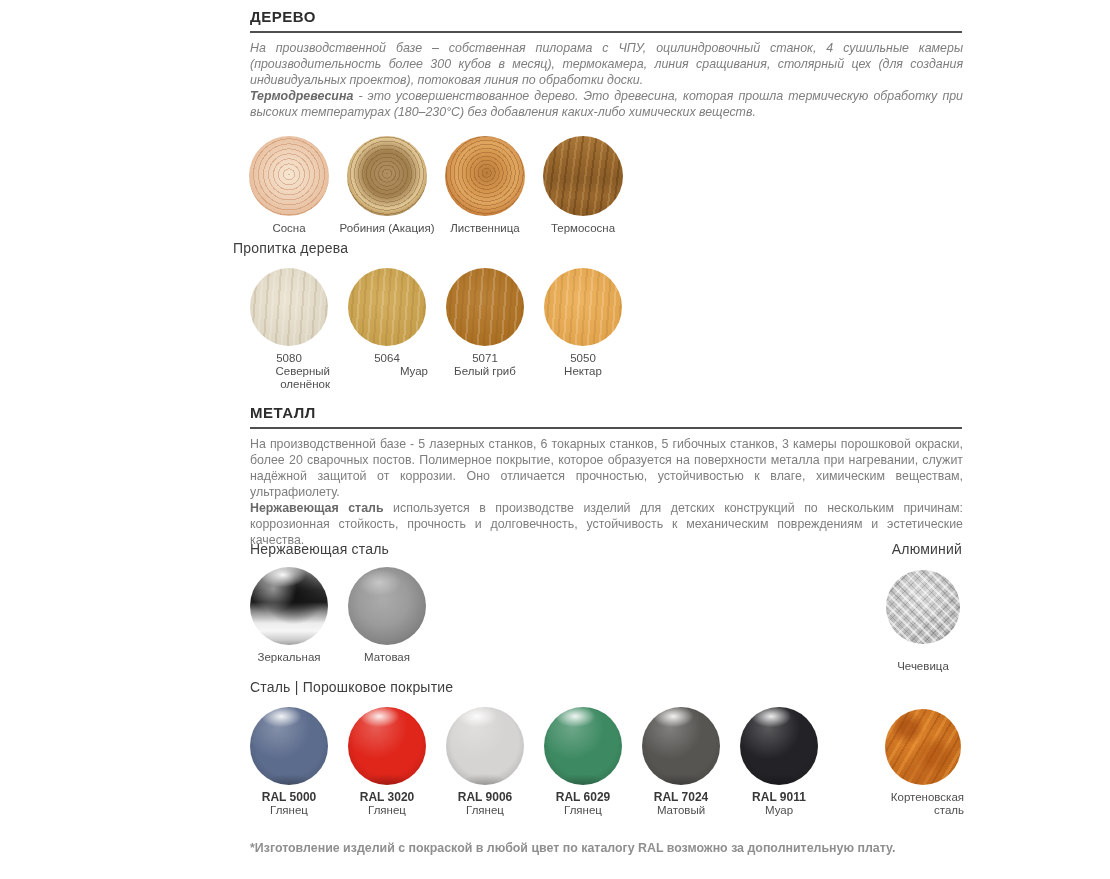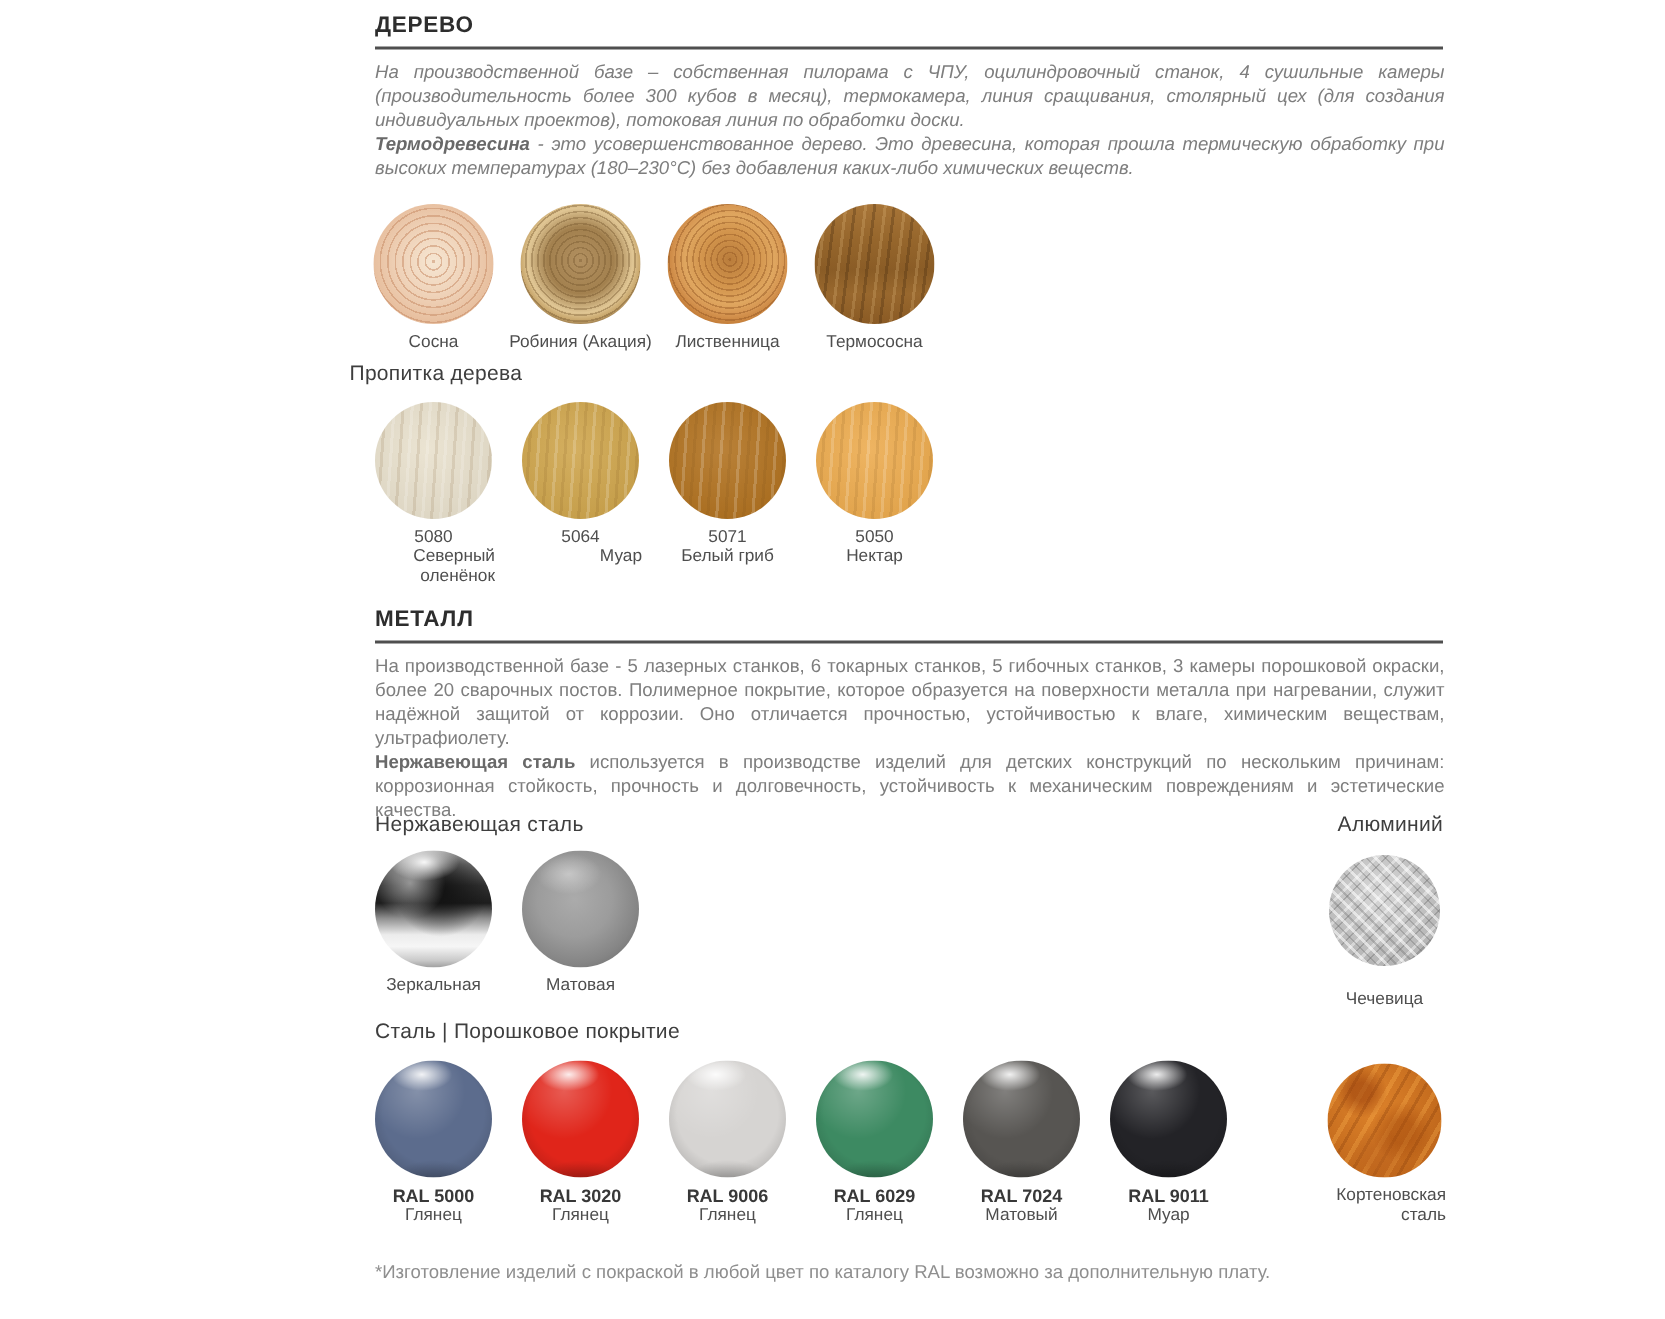--- a/index.html
+++ b/index.html
@@ -191,15 +191,15 @@
       <div class="cap ralcode">RAL 9011</div>
       <div class="cap">Муар</div>
     </div>
   </div>
 
   <div class="cell" style="position:absolute; left:874px; top:709px;">
     <div class="circle d76 tex-corten" style="background-color: rgb(208, 116, 31);"></div>
     <div class="cap narrow">Кортеновская сталь</div>
   </div>
 
-  <div class="footer-note" style="left:250px; top:841px;">*Изготовление изделий с покраской в любой цвет по каталогу RAL возможно за дополнительную плату.</div>
+  <div class="footer-note" style="left:250px; top:841px;font-weight:bold;">*Изготовление изделий с покраской в любой цвет по каталогу RAL возможно за дополнительную плату.</div>
 
 </div>
 
 </body></html>

